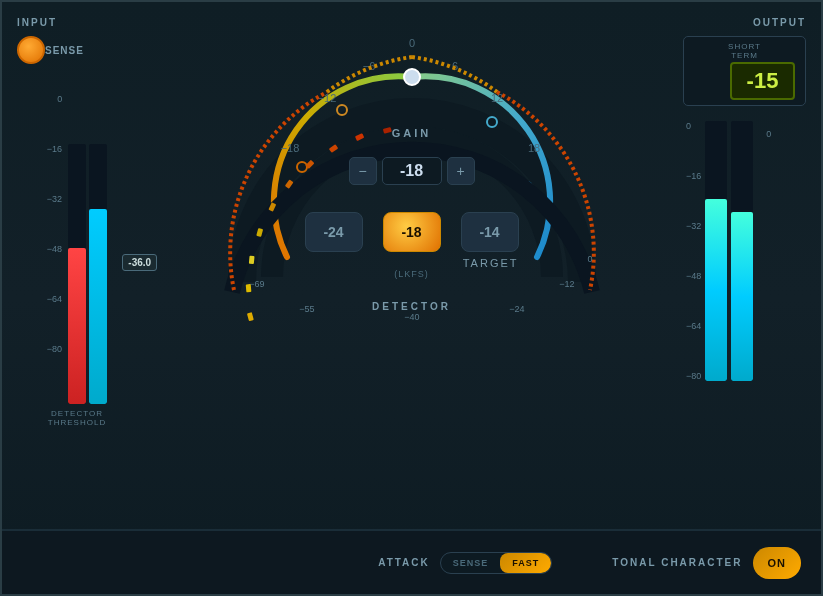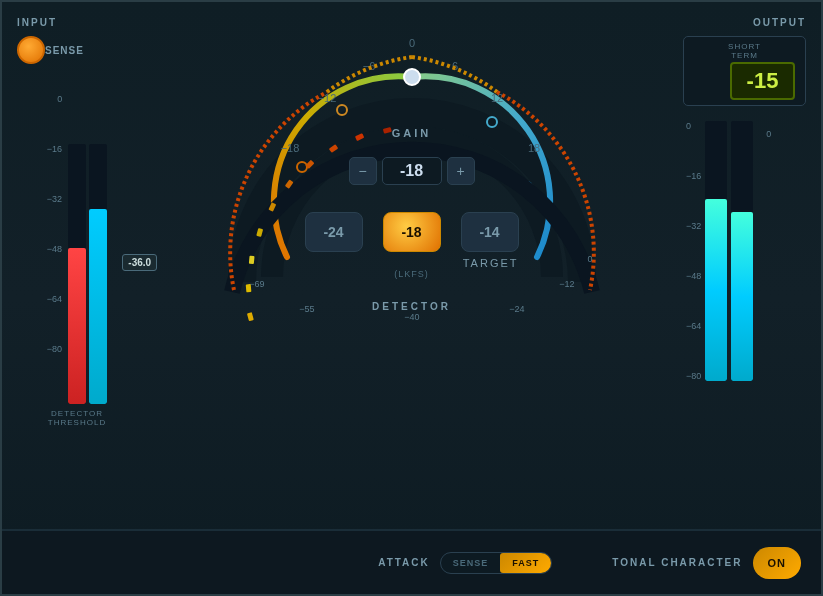--- a/index.html
+++ b/index.html
@@ -455,21 +455,21 @@
       font-size: 9px;
       font-weight: bold;
       letter-spacing: 1px;
       cursor: pointer;
       color: #4a6a7a;
     }
 
     .attack-option.active {
       background: linear-gradient(135deg, #cc8800, #ffaa00);
       color: #1a1000;
-      border-radius: 3px;
+      border-radius: 8px;
     }
 
     .tonal-section {
       display: flex;
       align-items: center;
       gap: 10px;
       margin-left: 40px;
     }
 
     .tonal-label {

